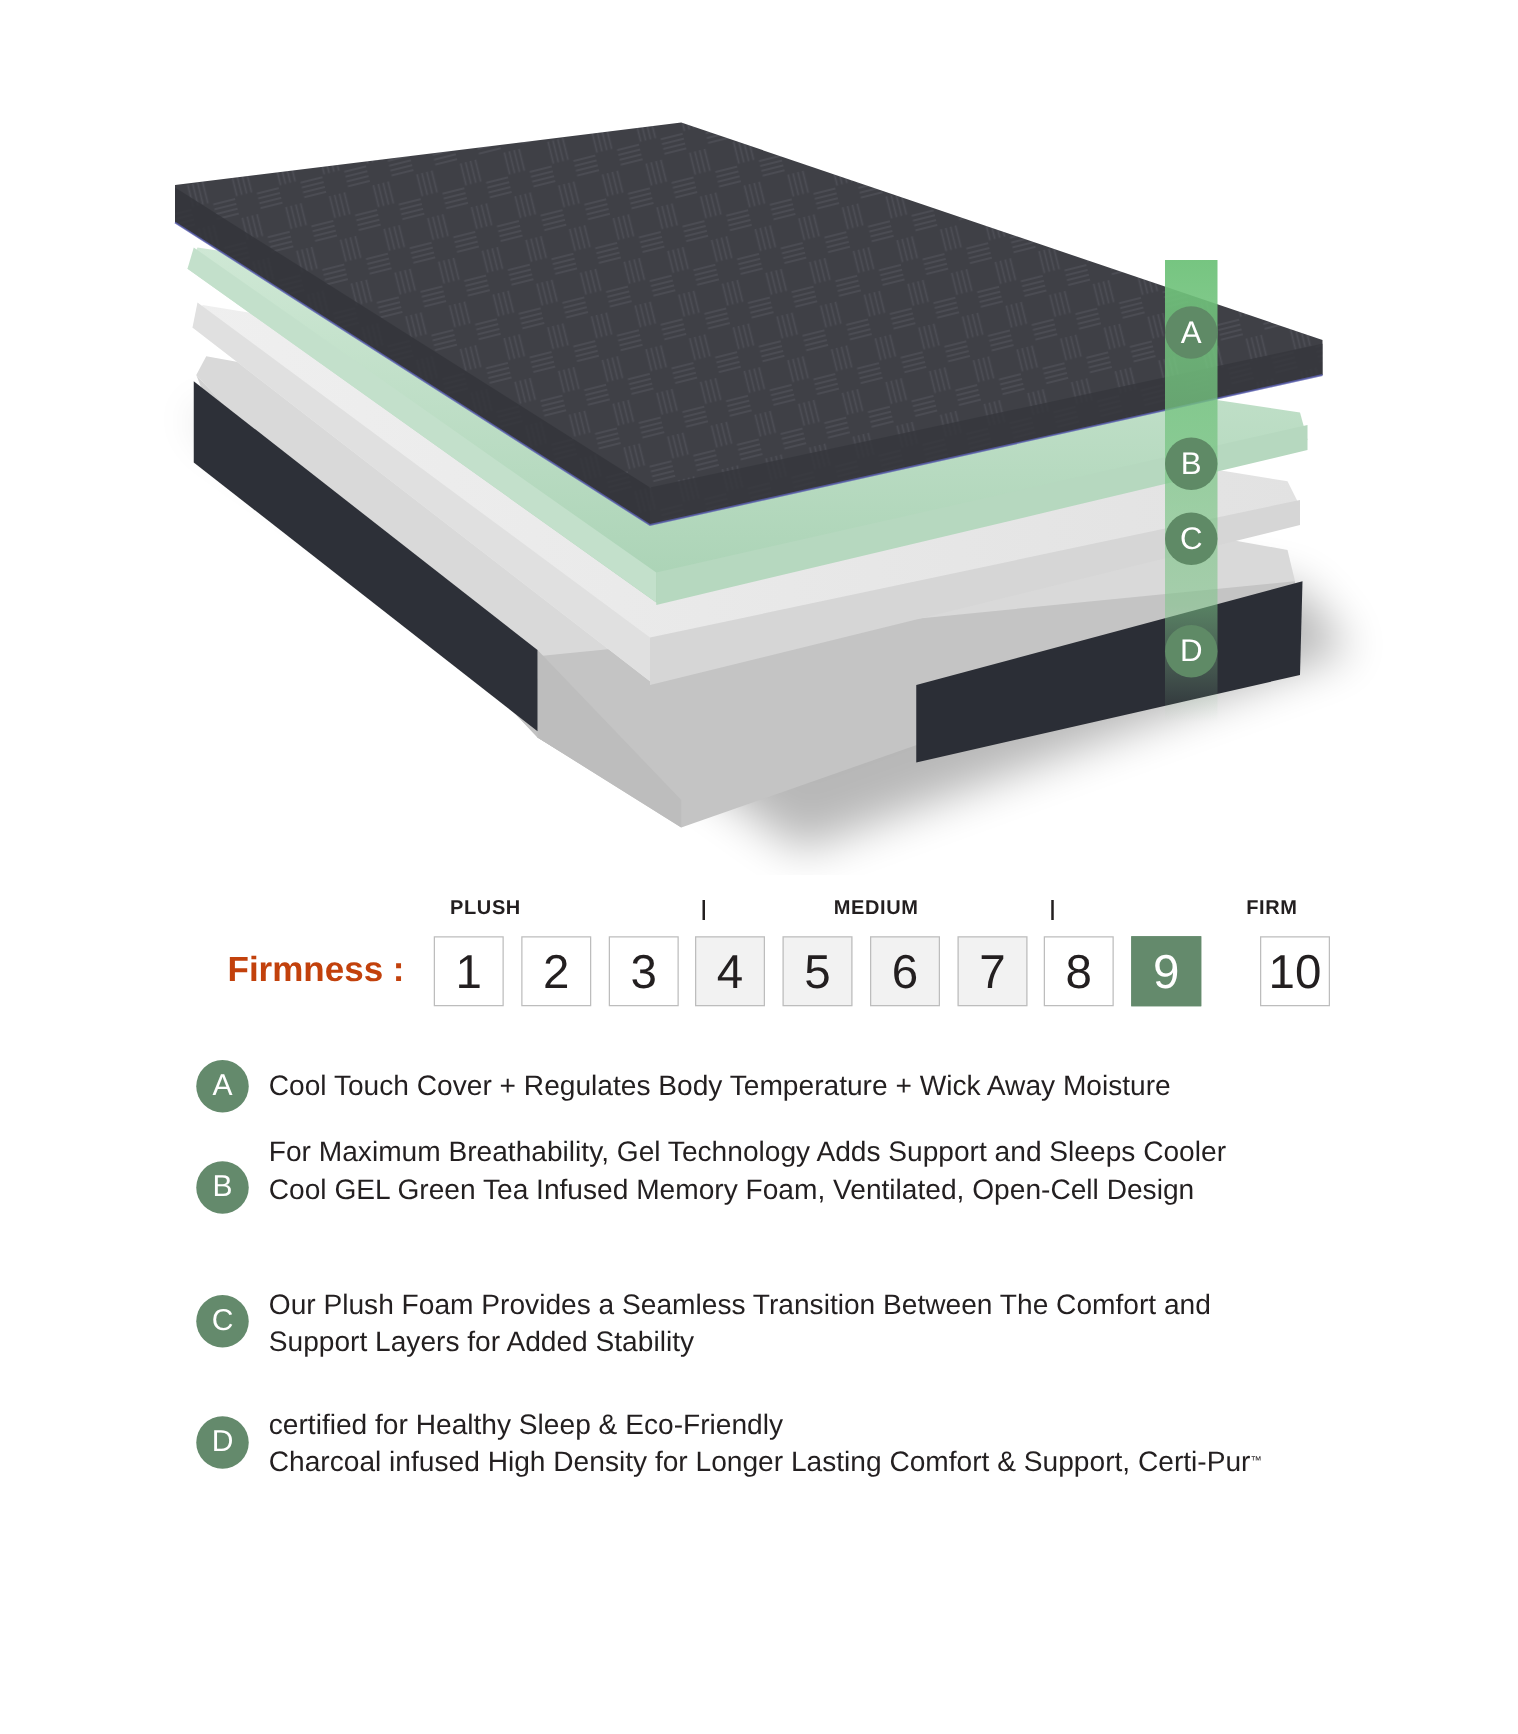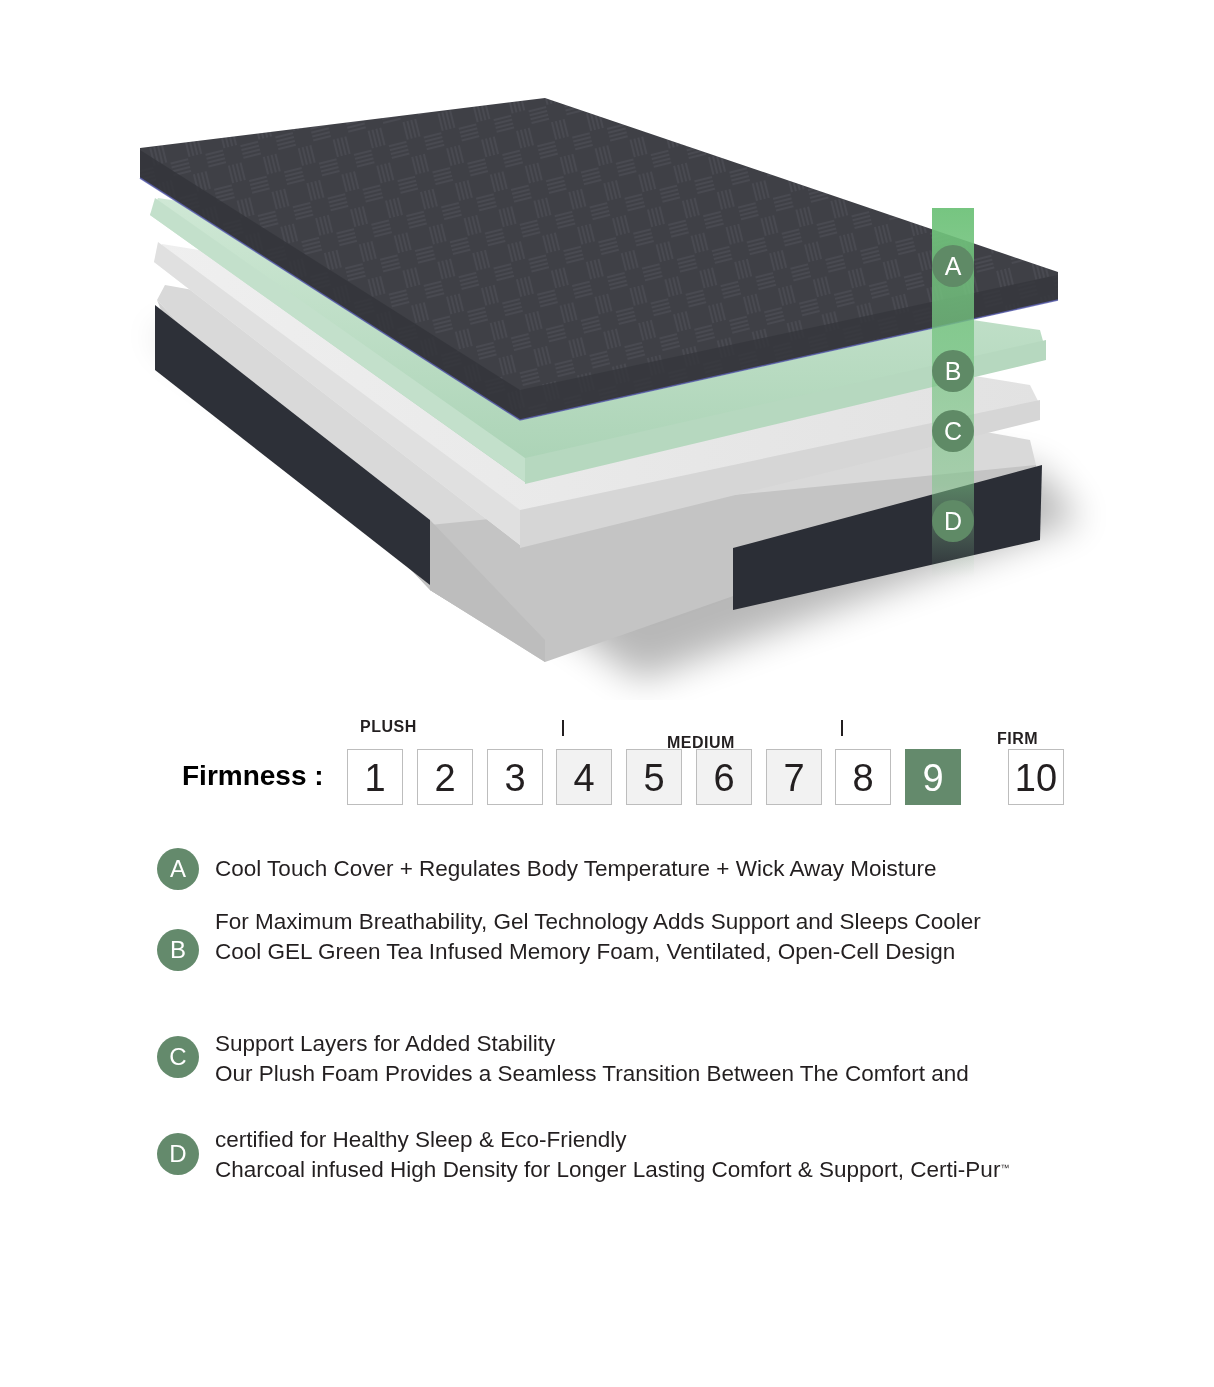--- a/index.html
+++ b/index.html
@@ -9,21 +9,21 @@
   .illustration svg { display: block; }
 
   .layer-marker { position: absolute; width: 42px; height: 42px; border-radius: 50%;
                   background: #5f8a66; color: #ffffff; font-size: 25px; line-height: 42px;
                   text-align: center; }
 
   .scale-labels { position: absolute; top: 718px; left: 12px; width: 1208px; height: 20px; }
   .scale-label { position: absolute; font-weight: bold; font-size: 16px; letter-spacing: 0.5px; color: #231f20; }
   .scale-sep { position: absolute; top: 2px; width: 2px; height: 16px; background: #231f20; }
 
-  .firmness-title { position: absolute; left: 182px; top: 760px; font-size: 28px; font-weight: bold; color: #000000; }
+  .firmness-title { position: absolute; left: 182px; top: 760px; font-size: 28px; font-weight: bold; color: #c2410c; }
   .firm-box { position: absolute; top: 749px; width: 56px; height: 56px; box-sizing: border-box;
               border: 1px solid #bdbdbd; background: #ffffff; font-size: 38px; line-height: 56px;
               text-align: center; color: #231f20; cursor: pointer; }
   .firm-box.mid { background: #f2f2f2; }
   .firm-box.active { background: #648a6c; border-color: #648a6c; color: #ffffff; }
 
   .legend-item { position: absolute; left: 157px; width: 960px; }
   .legend-badge { position: absolute; left: 0; width: 42px; height: 42px; border-radius: 50%;
                   background: #648a6c; color: #ffffff; font-size: 24px; line-height: 42px; text-align: center; }
   .legend-text { position: absolute; left: 58px; font-size: 22.5px; line-height: 30px; color: #231f20; white-space: nowrap; }
@@ -108,23 +108,23 @@
 
   <div class="layer-marker" style="left:932px;top:245px;">A</div>
   <div class="layer-marker" style="left:932px;top:350px;">B</div>
   <div class="layer-marker" style="left:932px;top:410px;">C</div>
   <div class="layer-marker" style="left:932px;top:500px;">D</div>
 </div>
 
 <div class="scale-labels">
   <span class="scale-label" style="left:348px;">PLUSH</span>
   <span class="scale-sep" style="left:550px;"></span>
-  <span class="scale-label" style="left:655px;margin-top:16px;">MEDIUM</span>
+  <span class="scale-label" style="left:655px;">MEDIUM</span>
   <span class="scale-sep" style="left:829px;"></span>
-  <span class="scale-label" style="left:985px;margin-top:12px;">FIRM</span>
+  <span class="scale-label" style="left:985px;">FIRM</span>
 </div>
 
 <div class="firmness-title">Firmness :</div>
 
 <div>
   <div class="firm-box" style="left:347px;">1</div>
   <div class="firm-box" style="left:417px;">2</div>
   <div class="firm-box" style="left:487px;">3</div>
   <div class="firm-box mid" style="left:556px;">4</div>
   <div class="firm-box mid" style="left:626px;">5</div>
@@ -146,22 +146,22 @@
   <div class="legend-badge" style="top:22px;">B</div>
   <div class="legend-text" style="top:0px;">
     <div>For Maximum Breathability, Gel Technology Adds Support and Sleeps Cooler</div>
     <div>Cool GEL Green Tea Infused Memory Foam, Ventilated, Open-Cell Design</div>
   </div>
 </div>
 
 <div class="legend-item" style="top:1029px;">
   <div class="legend-badge" style="top:7px;">C</div>
   <div class="legend-text" style="top:0px;">
+    <div>Our Plush Foam Provides a Seamless Transition Between The Comfort and</div>
     <div>Support Layers for Added Stability</div>
-    <div>Our Plush Foam Provides a Seamless Transition Between The Comfort and</div>
   </div>
 </div>
 
 <div class="legend-item" style="top:1125px;">
   <div class="legend-badge" style="top:8px;">D</div>
   <div class="legend-text" style="top:0px;">
     <div>certified for Healthy Sleep &amp; Eco-Friendly</div>
     <div><span>Charcoal infused High Density for Longer Lasting Comfort &amp; Support, Certi-Pur</span><span class="tm">™</span></div>
   </div>
 </div>

